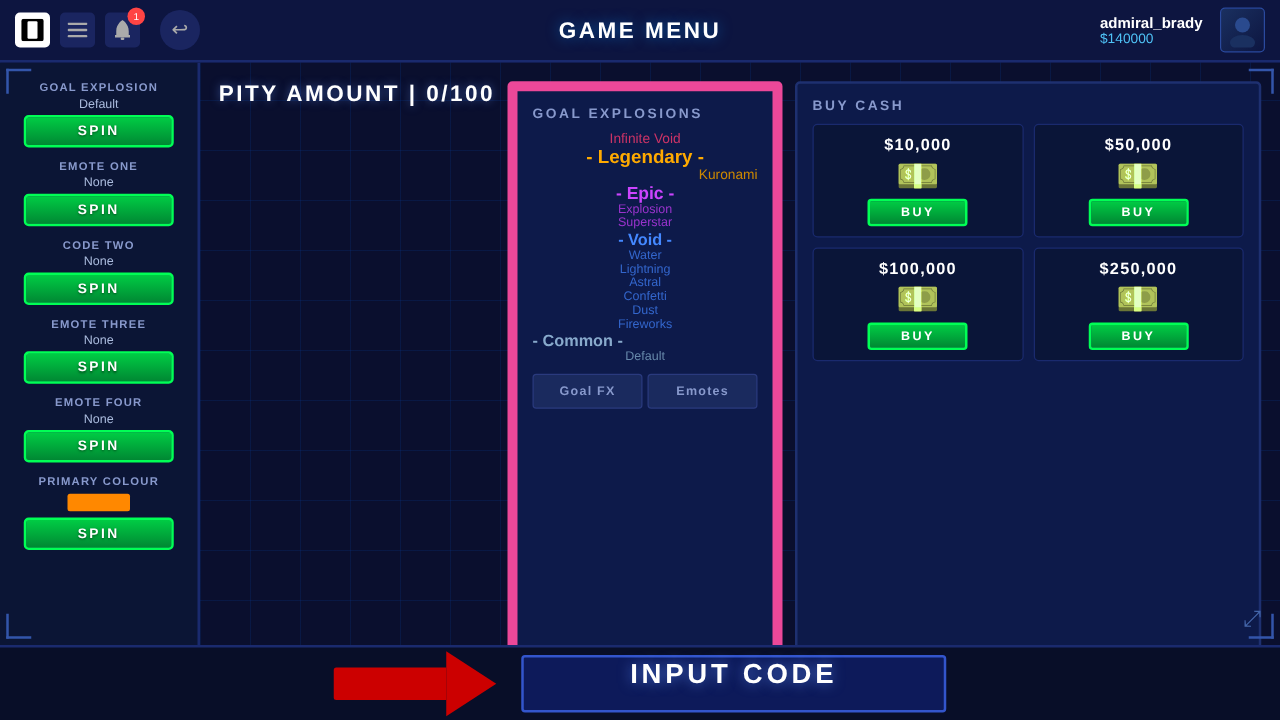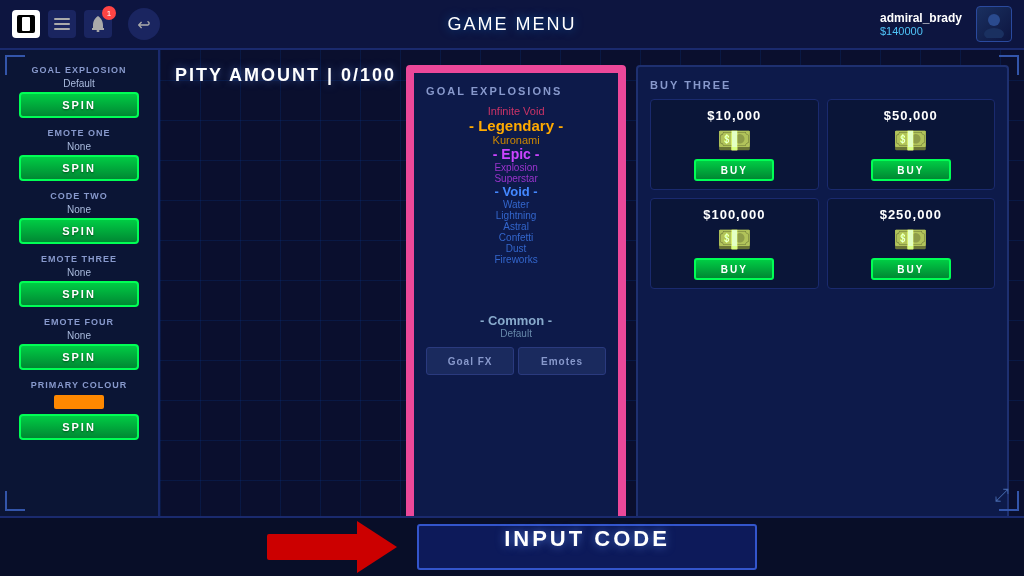--- a/index.html
+++ b/index.html
@@ -84,21 +84,21 @@
       align-items: center;
       justify-content: center;
       color: #fff;
     }
 
     .game-menu-title {
       position: absolute;
       left: 50%;
       transform: translateX(-50%);
       font-size: 18px;
-      font-weight: 400;
+      font-weight: 700;
       letter-spacing: 2px;
       color: #fff;
       text-shadow: 0 0 10px rgba(0,150,255,0.5);
     }
 
     .back-btn {
       width: 32px;
       height: 32px;
       background: #1a2560;
       border-radius: 50%;
@@ -255,21 +255,21 @@
       font-size: 11px;
       color: #cc3366;
     }
     .rarity-legendary {
       text-align: center;
       font-size: 15px;
       font-weight: 900;
       color: #ffaa00;
     }
     .rarity-legendary-item {
-      text-align: center;
+      text-align: right;
       font-size: 11px;
       color: #cc8800;
     }
     .rarity-epic {
       text-align: center;
       font-size: 14px;
       font-weight: 900;
       color: #cc44ff;
     }
     .rarity-epic-items {
@@ -282,25 +282,23 @@
       font-size: 13px;
       font-weight: 900;
       color: #4488ff;
     }
     .rarity-rare-items {
       text-align: center;
       font-size: 10px;
       color: #3366cc;
     }
     .rarity-common {
-      text-align: center;
       font-size: 13px;
       font-weight: 900;
       color: #88aacc;
-      margin-top: 48px;
     }
     .rarity-common-item {
       text-align: center;
       font-size: 10px;
       color: #6688aa;
     }
 
     
     .tab-row {
       display: flex;
@@ -544,21 +542,21 @@
         <div class="rarity-common">- Common -</div>
         <div class="rarity-common-item">Default</div>
 
         <div class="tab-row">
           <div class="tab-btn">Goal FX</div>
           <div class="tab-btn">Emotes</div>
         </div>
       </div>
 
       <div class="buy-cash-panel">
-        <div class="panel-title">BUY THREE</div>
+        <div class="panel-title">BUY CASH</div>
         <div class="buy-grid">
 
           <div class="buy-item">
             <div class="buy-price">$10,000</div>
             <div class="money-stack">💵</div>
             <div class="buy-btn">BUY</div>
           </div>
 
           <div class="buy-item">
             <div class="buy-price">$50,000</div>

